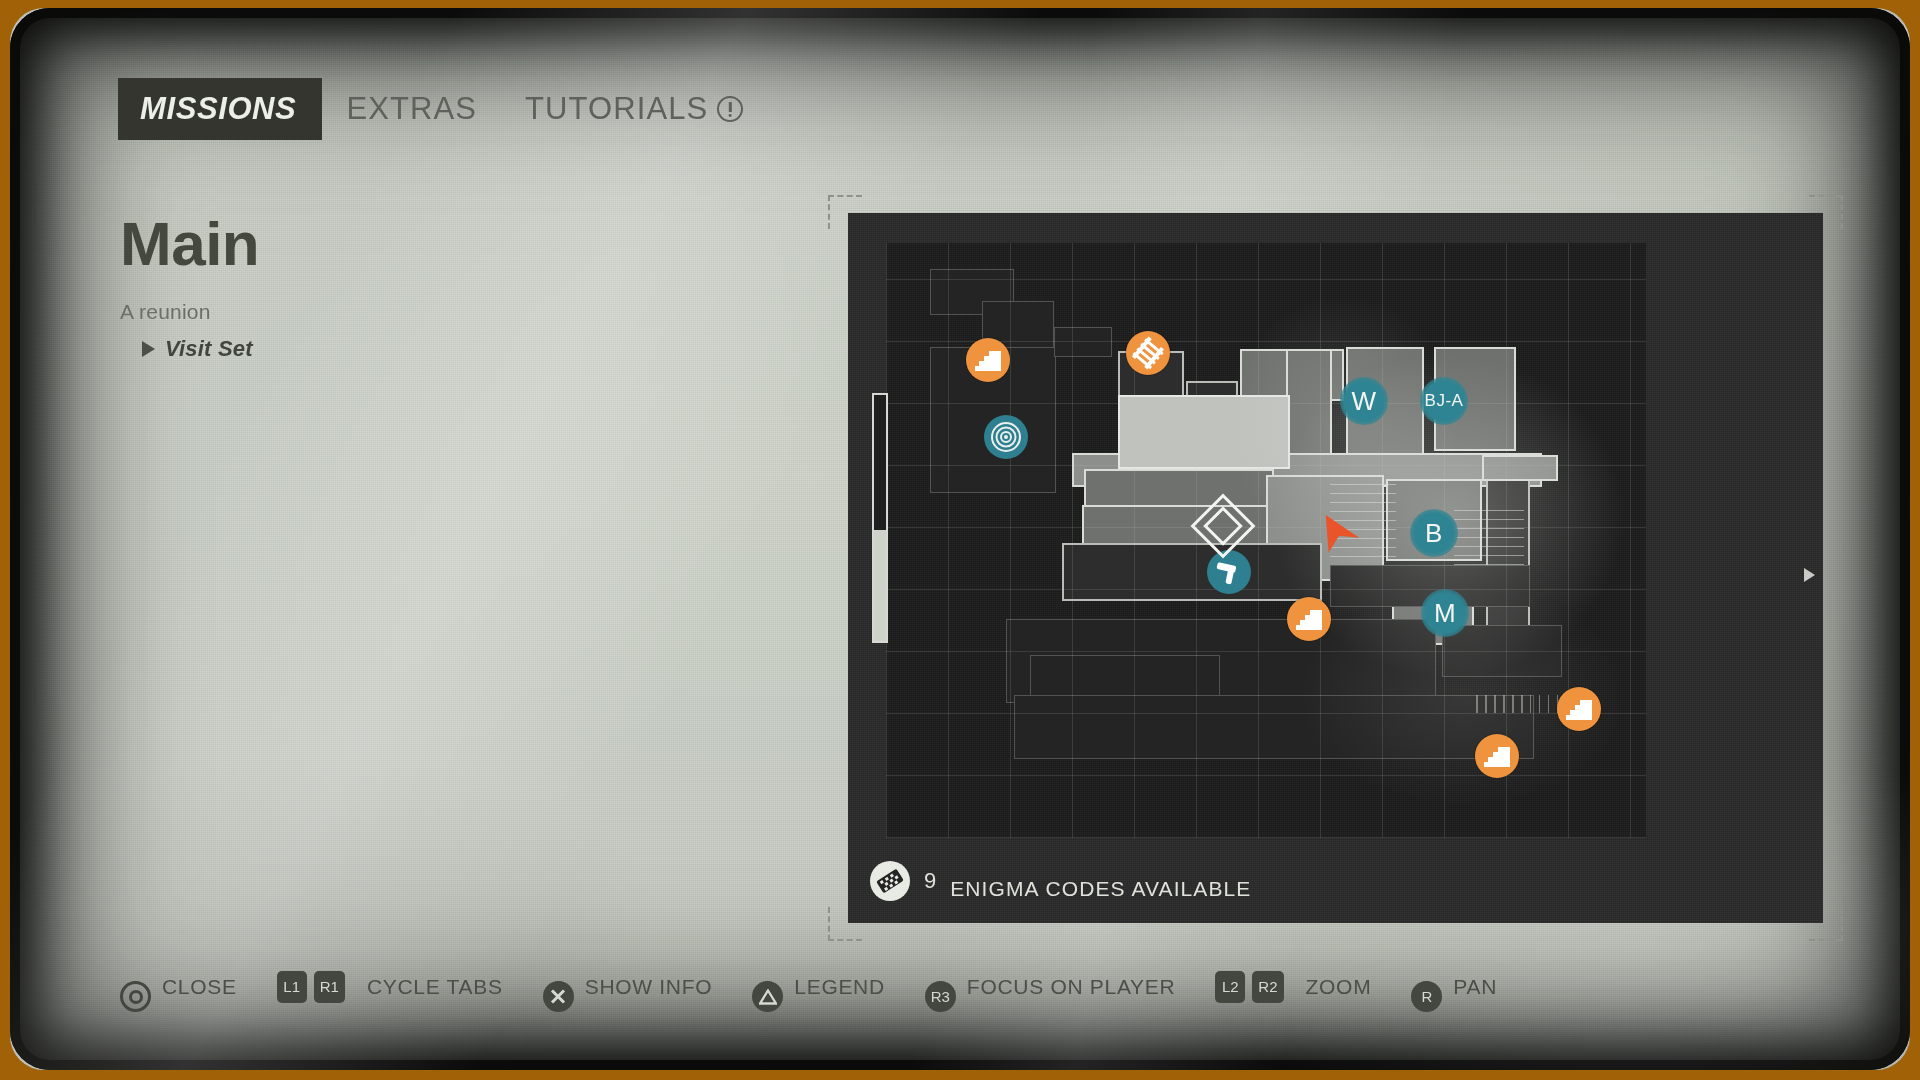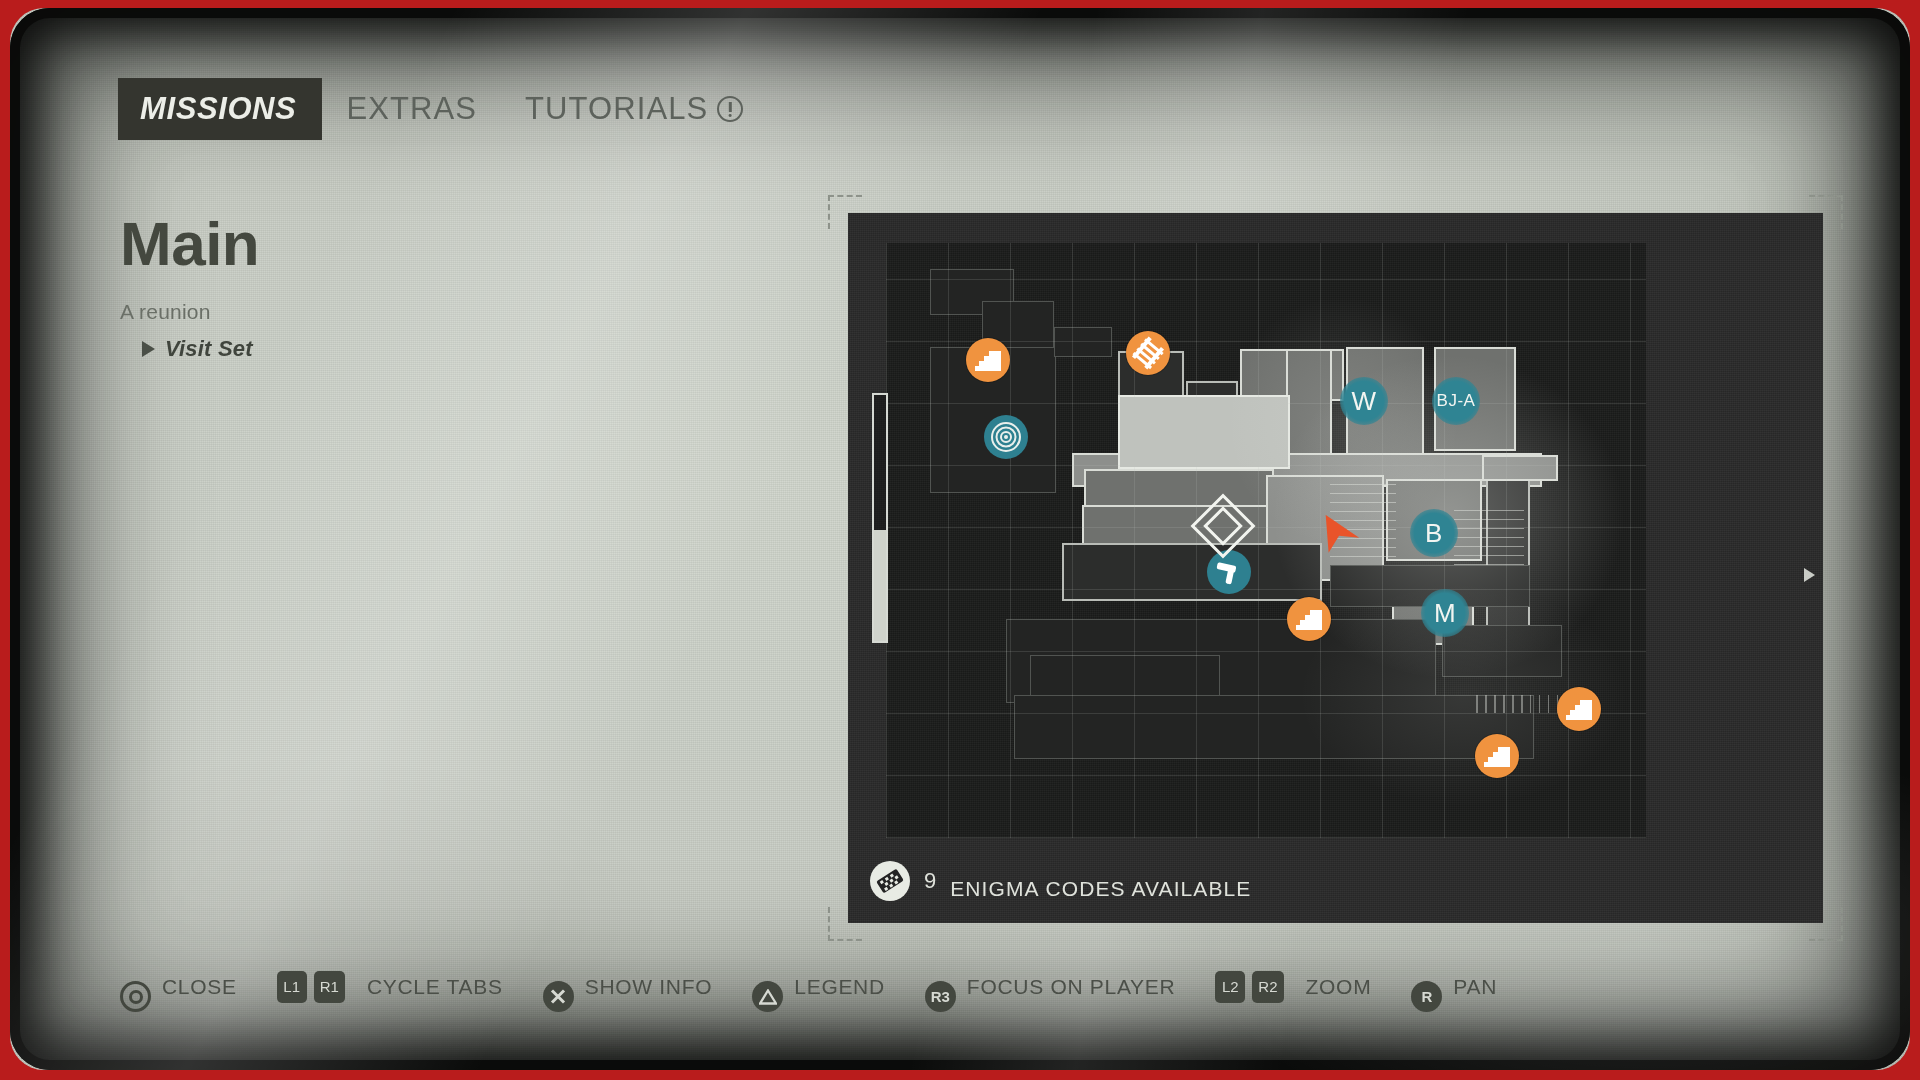--- a/index.html
+++ b/index.html
@@ -10,21 +10,21 @@
     overflow: hidden;
     background: #0c0d0c;
     font-family: "Liberation Sans", sans-serif;
   }
 
   
   #screen {
     position: relative;
     width: 1920px;
     height: 1080px;
-    background: #b91c1c;
+    background: #a16207;
     overflow: hidden;
   }
 
   #paper {
     position: absolute;
     left: 10px; top: 8px;
     width: 1900px; height: 1062px;
     border-radius: 34px;
     background:
       radial-gradient(ellipse 120% 95% at 42% 44%, #cfd4cb 0%, #c7ccc3 38%, #bcc1b8 66%, #a8ada4 88%, #9aa096 100%);
@@ -398,21 +398,21 @@
     white-space: nowrap;
   }
   .btn-round {
     width: 31px; height: 31px;
     border-radius: 50%;
     background: #43473F;
     display: flex; align-items: center; justify-content: center;
     flex: 0 0 auto;
     color: #d6d9d2;
     font-size: 15px;
-    font-weight: 700;
+    font-weight: 400;
     margin-top: 20px;
   }
   .btn-round.outline {
     background: transparent;
     border: 3.2px solid #43473F;
   }
   .btn-round.outline .ring {
     width: 14px; height: 14px; border-radius: 50%;
     border: 3px solid #43473F;
   }
@@ -535,21 +535,21 @@
                 <div class="ico-target">
                   <span style="width: 30px; height: 30px;"></span>
                   <span style="width: 21px; height: 21px;"></span>
                   <span style="width: 12px; height: 12px;"></span>
                   <span style="width: 4px; height: 4px; background: rgb(233, 239, 236); border: 0px;"></span>
                 </div>
               </div>
               <div class="marker teal soft" style="left: 454px; top: 134px; width: 48px; height: 48px;">
                 <span class="marker-label">W</span>
               </div>
-              <div class="marker teal soft" style="left: 546px; top: 134px; width: 48px; height: 48px;">
+              <div class="marker teal soft" style="left: 534px; top: 134px; width: 48px; height: 48px;">
                 <span class="marker-label small">BJ-A</span>
               </div>
               <div class="marker teal soft" style="left: 524px; top: 266px; width: 48px; height: 48px;">
                 <span class="marker-label">B</span>
               </div>
               <div class="marker teal soft" style="left: 535px; top: 346px; width: 48px; height: 48px;">
                 <span class="marker-label">M</span>
               </div>
               <div class="marker teal" style="left: 321px; top: 307px; width: 44px; height: 44px;">
                 <div class="ico-hammer">

